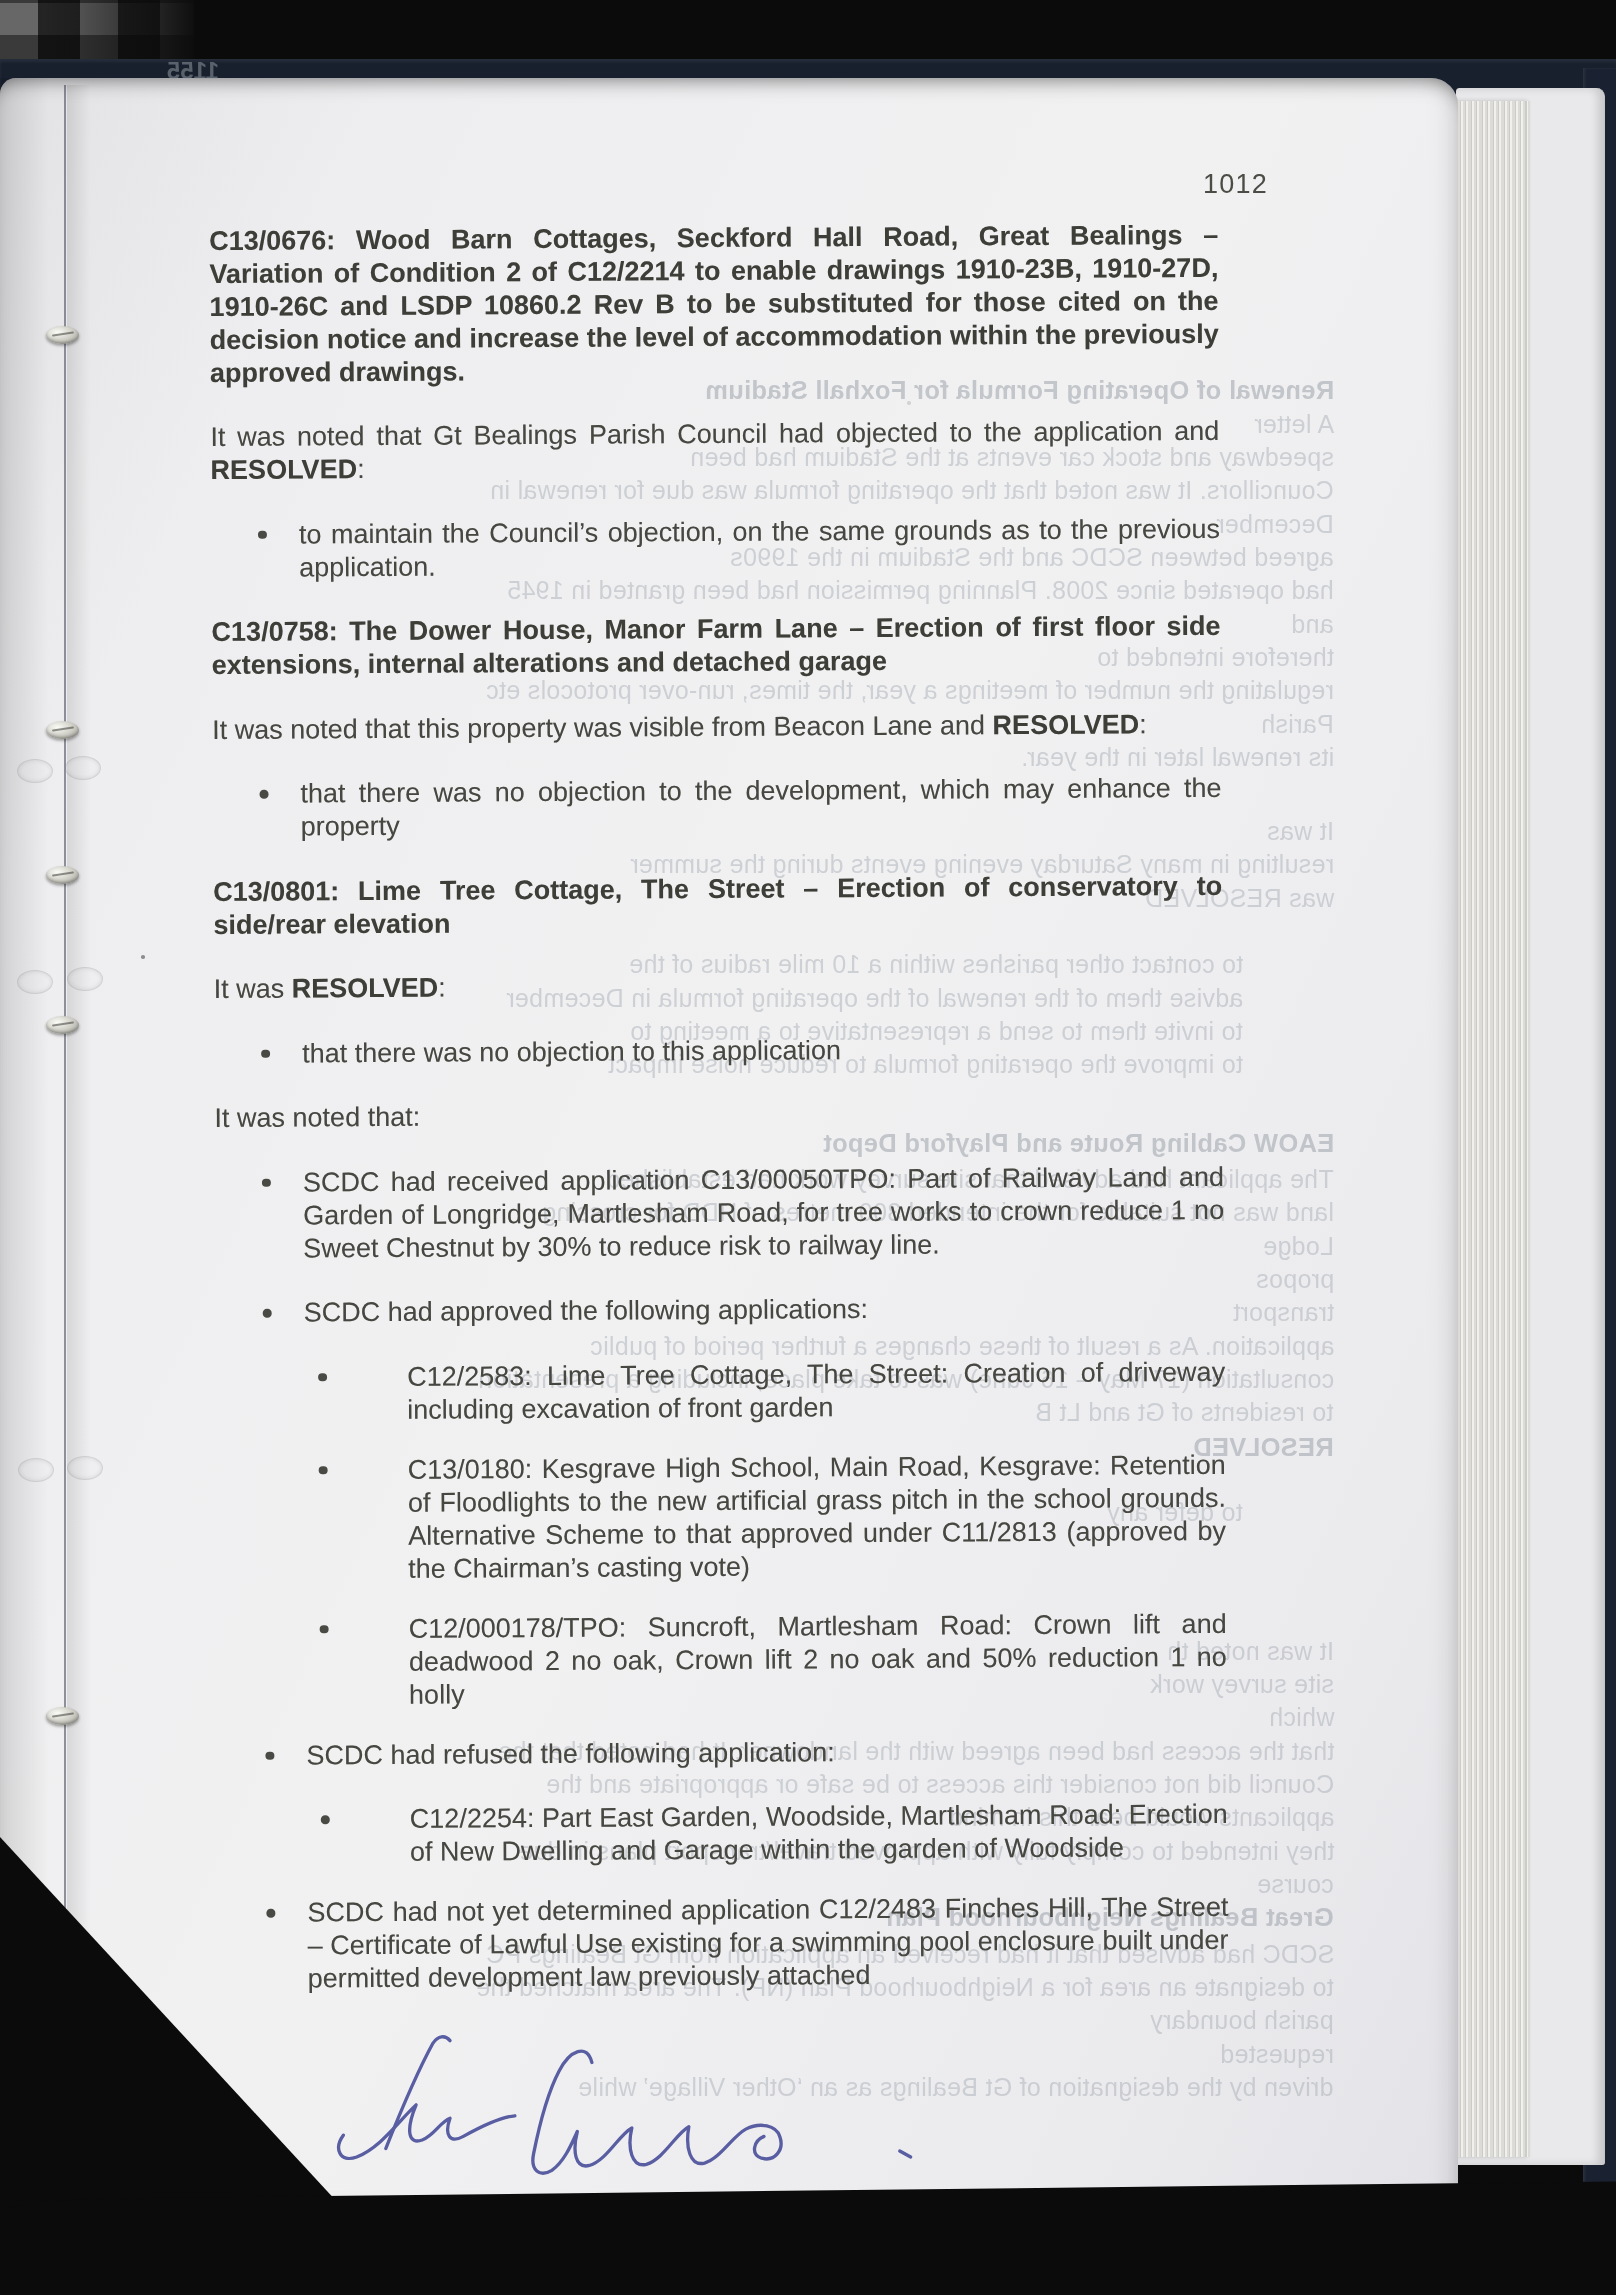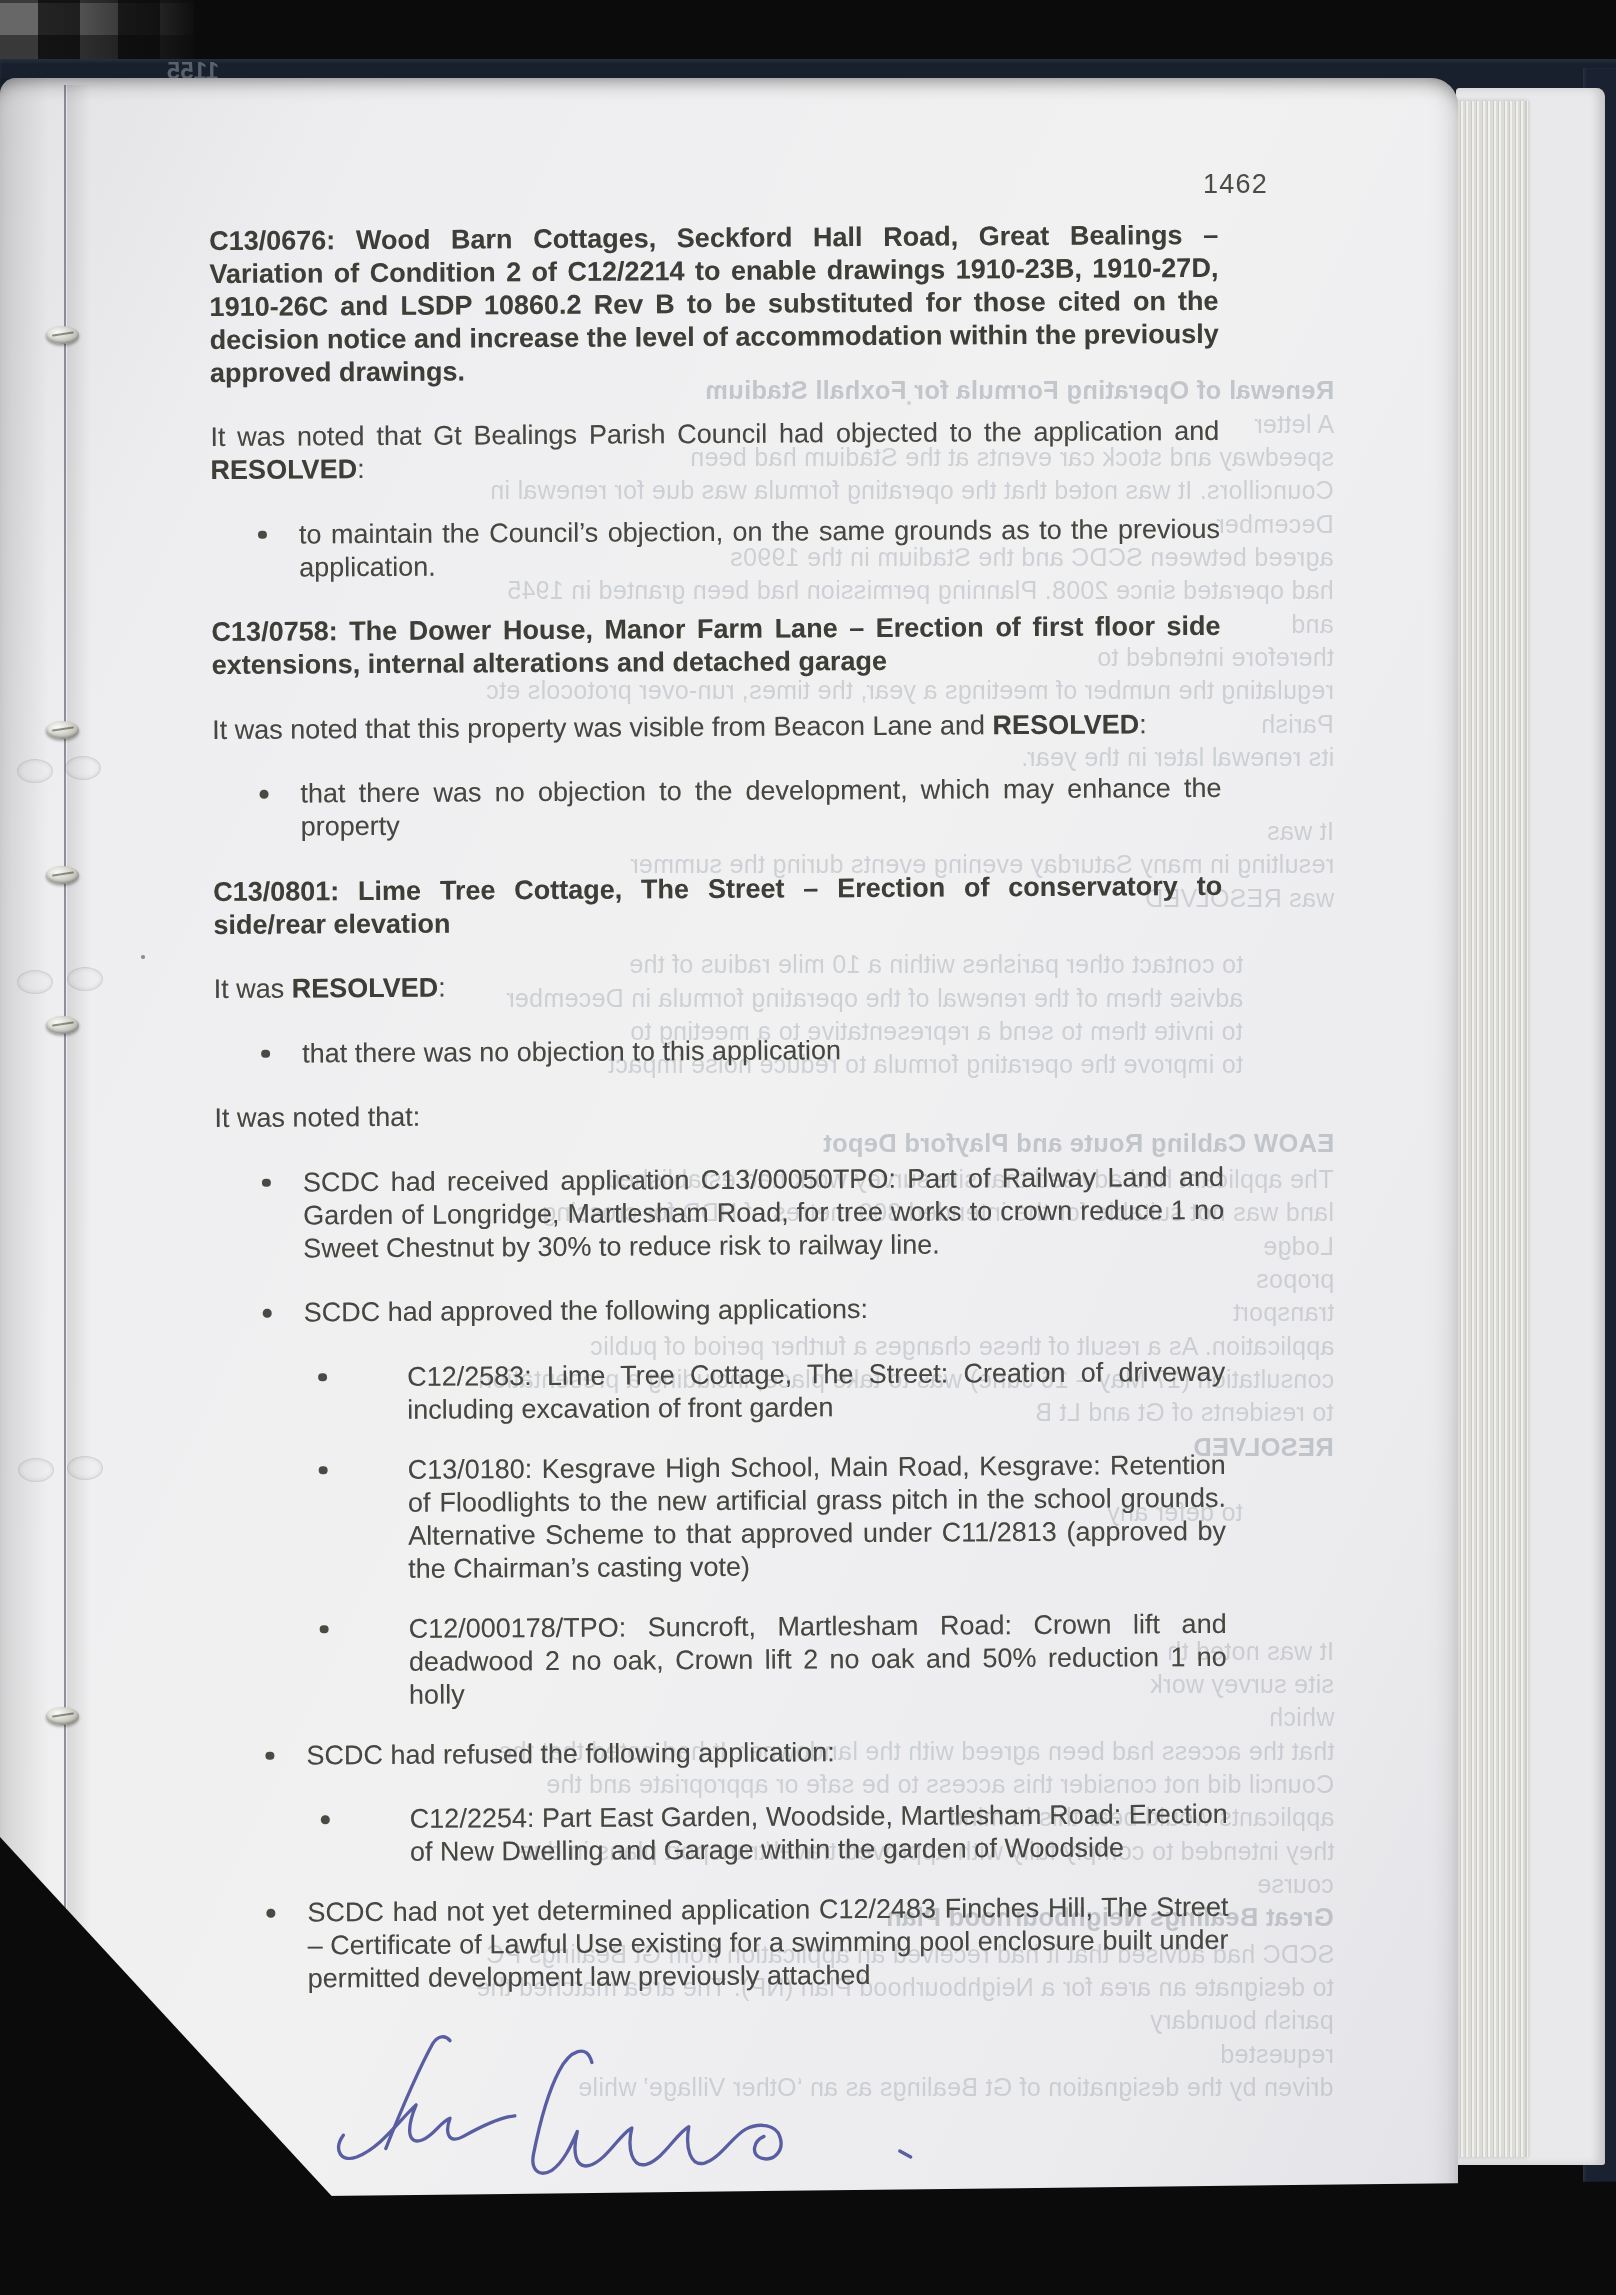--- a/index.html
+++ b/index.html
@@ -157,21 +157,21 @@
       <div class="ghost-line" style="top: 1870px;">course</div>
       <div class="ghost-line gb" style="top: 1903px;">Great Bealings Neighbourhood Plan</div>
       <div class="ghost-line" style="top: 1940px;">SCDC had advised that it had received an application from Gt Bealings PC</div>
       <div class="ghost-line" style="top: 1973px;">to designate an area for a Neighbourhood Plan (NP).  The area matched the</div>
       <div class="ghost-line" style="top: 2006px;">parish boundary</div>
       <div class="ghost-line" style="top: 2040px;">requested</div>
       <div class="ghost-line" style="top: 2073px;">driven by the designation of Gt Bealings as an ‘Other Village’ while</div>
     </div>
   <div id="ghost-pagenum">1155</div>
 
-  <div id="pagenum">1462</div>
+  <div id="pagenum">1012</div>
   <div id="content">
       <div class="block h"><span>C13/0676: Wood Barn Cottages, Seckford Hall Road, Great Bealings – Variation of Condition 2 of C12/2214 to enable drawings 1910-23B, 1910-27D, 1910-26C and LSDP 10860.2 Rev B to be substituted for those cited on the decision notice and increase the level of accommodation within the previously approved drawings.</span></div>
       <div class="block p"><span>It was noted that Gt Bealings Parish Council had objected to the application and </span><span class="b">RESOLVED</span><span>:</span></div>
       <div class="block li1"><span class="dot"></span><span>to maintain the Council’s objection, on the same grounds as to the previous application.</span></div>
       <div class="block h"><span>C13/0758: The Dower House, Manor Farm Lane – Erection of first floor side extensions, internal alterations and detached garage</span></div>
       <div class="block p"><span>It was noted that this property was visible from Beacon Lane and </span><span class="b">RESOLVED</span><span>:</span></div>
       <div class="block li1"><span class="dot"></span><span>that there was no objection to the development, which may enhance the property</span></div>
       <div class="block h"><span>C13/0801: Lime Tree Cottage, The Street – Erection of conservatory to side/rear elevation</span></div>
       <div class="block p"><span>It was </span><span class="b">RESOLVED</span><span>:</span></div>
       <div class="block li1"><span class="dot"></span><span>that there was no objection to this application</span></div>

